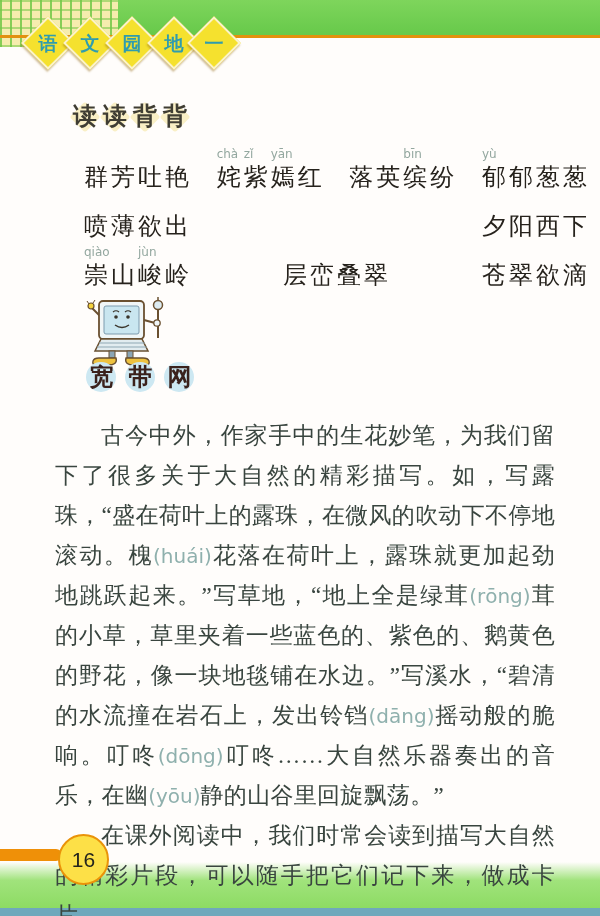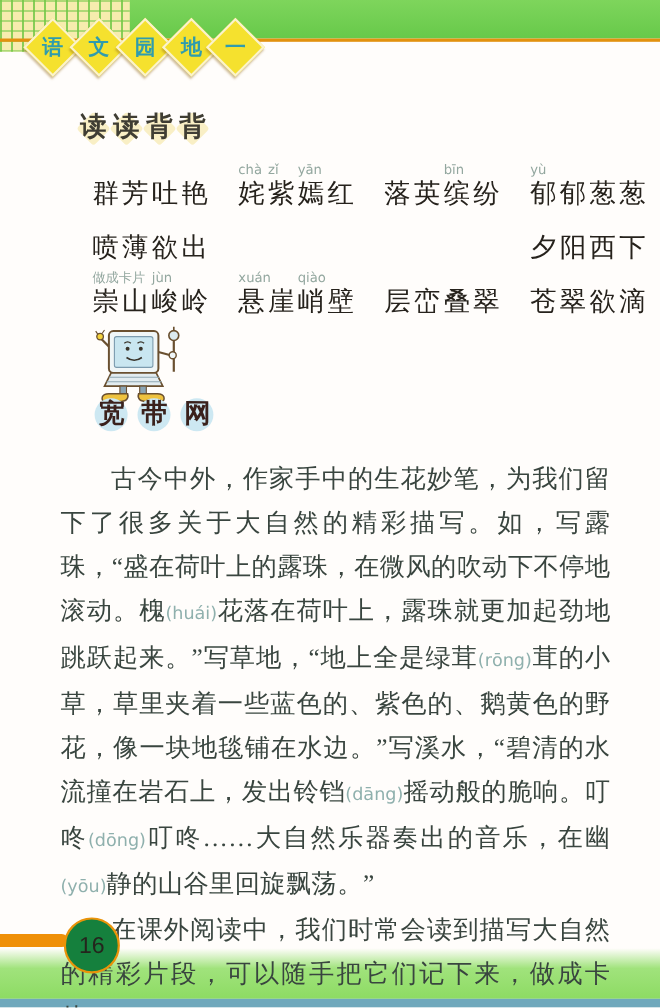--- a/index.html
+++ b/index.html
@@ -47,31 +47,31 @@
     color:#93a79f;white-space:nowrap;line-height:16px;}
   .cu .zi{font-size:24px;color:#26221c;line-height:30px;}
 
   
   .mascot{position:absolute;left:86px;top:296px;width:96px;height:72px;z-index:1;}
 
   
   .content{position:absolute;top:416px;left:55px;right:45px;z-index:1;}
   .content p{margin:0;text-indent:2em;font-size:23px;line-height:40px;
     color:#39453f;text-align:justify;letter-spacing:.3px;}
-  .content .pinyin-inline{font-family:"DejaVu Sans",sans-serif;font-size:16px;
+  .content .pinyin-inline{font-family:"DejaVu Sans",sans-serif;font-size:20px;
     color:#8fb0ad;letter-spacing:0;}
 
   
   .band-green{position:absolute;left:0;bottom:8px;width:100%;height:46px;
     background:linear-gradient(to bottom,rgba(156,226,118,0),rgba(150,224,110,.9) 40%,#8ddb63);}
   .band-blue{position:absolute;left:0;bottom:0;width:100%;height:8px;background:#6fa8bc;}
   .page-tab{position:absolute;left:0;top:849px;width:62px;height:12px;
     background:#ef9008;border-radius:0 6px 6px 0;z-index:3;}
   .page-circle{position:absolute;left:58px;top:834px;width:47px;height:47px;
-    border-radius:50%;background:#15803d;border:2px solid #ea9309;z-index:4;
+    border-radius:50%;background:#fde047;border:2px solid #ea9309;z-index:4;
     display:flex;align-items:center;justify-content:center;
     font-family:"Liberation Sans","DejaVu Sans",sans-serif;
     font-size:21px;color:#25251d;}
 </style>
 </head>
 <body>
 
 <div class="page">
 
   <div class="banner-green"></div>
@@ -223,52 +223,34 @@
           </div>
           <div class="cu">
             <span class="py">&nbsp;</span>
             <span class="zi">下</span>
           </div>
         </div>
       </div>
       <div class="idiom-row">
         <div class="idiom-cell">
           <div class="cu">
-            <span class="py">做成卡片</span>
+            <span class="py">qiào</span>
             <span class="zi">崇</span>
           </div>
           <div class="cu">
             <span class="py">&nbsp;</span>
             <span class="zi">山</span>
           </div>
           <div class="cu">
             <span class="py">jùn</span>
             <span class="zi">峻</span>
           </div>
           <div class="cu">
             <span class="py">&nbsp;</span>
             <span class="zi">岭</span>
-          </div>
-        </div>
-        <div class="idiom-cell">
-          <div class="cu">
-            <span class="py">xuán</span>
-            <span class="zi">悬</span>
-          </div>
-          <div class="cu">
-            <span class="py">&nbsp;</span>
-            <span class="zi">崖</span>
-          </div>
-          <div class="cu">
-            <span class="py">qiào</span>
-            <span class="zi">峭</span>
-          </div>
-          <div class="cu">
-            <span class="py">&nbsp;</span>
-            <span class="zi">壁</span>
           </div>
         </div>
         <div class="idiom-cell">
           <div class="cu">
             <span class="py">&nbsp;</span>
             <span class="zi">层</span>
           </div>
           <div class="cu">
             <span class="py">&nbsp;</span>
             <span class="zi">峦</span>

